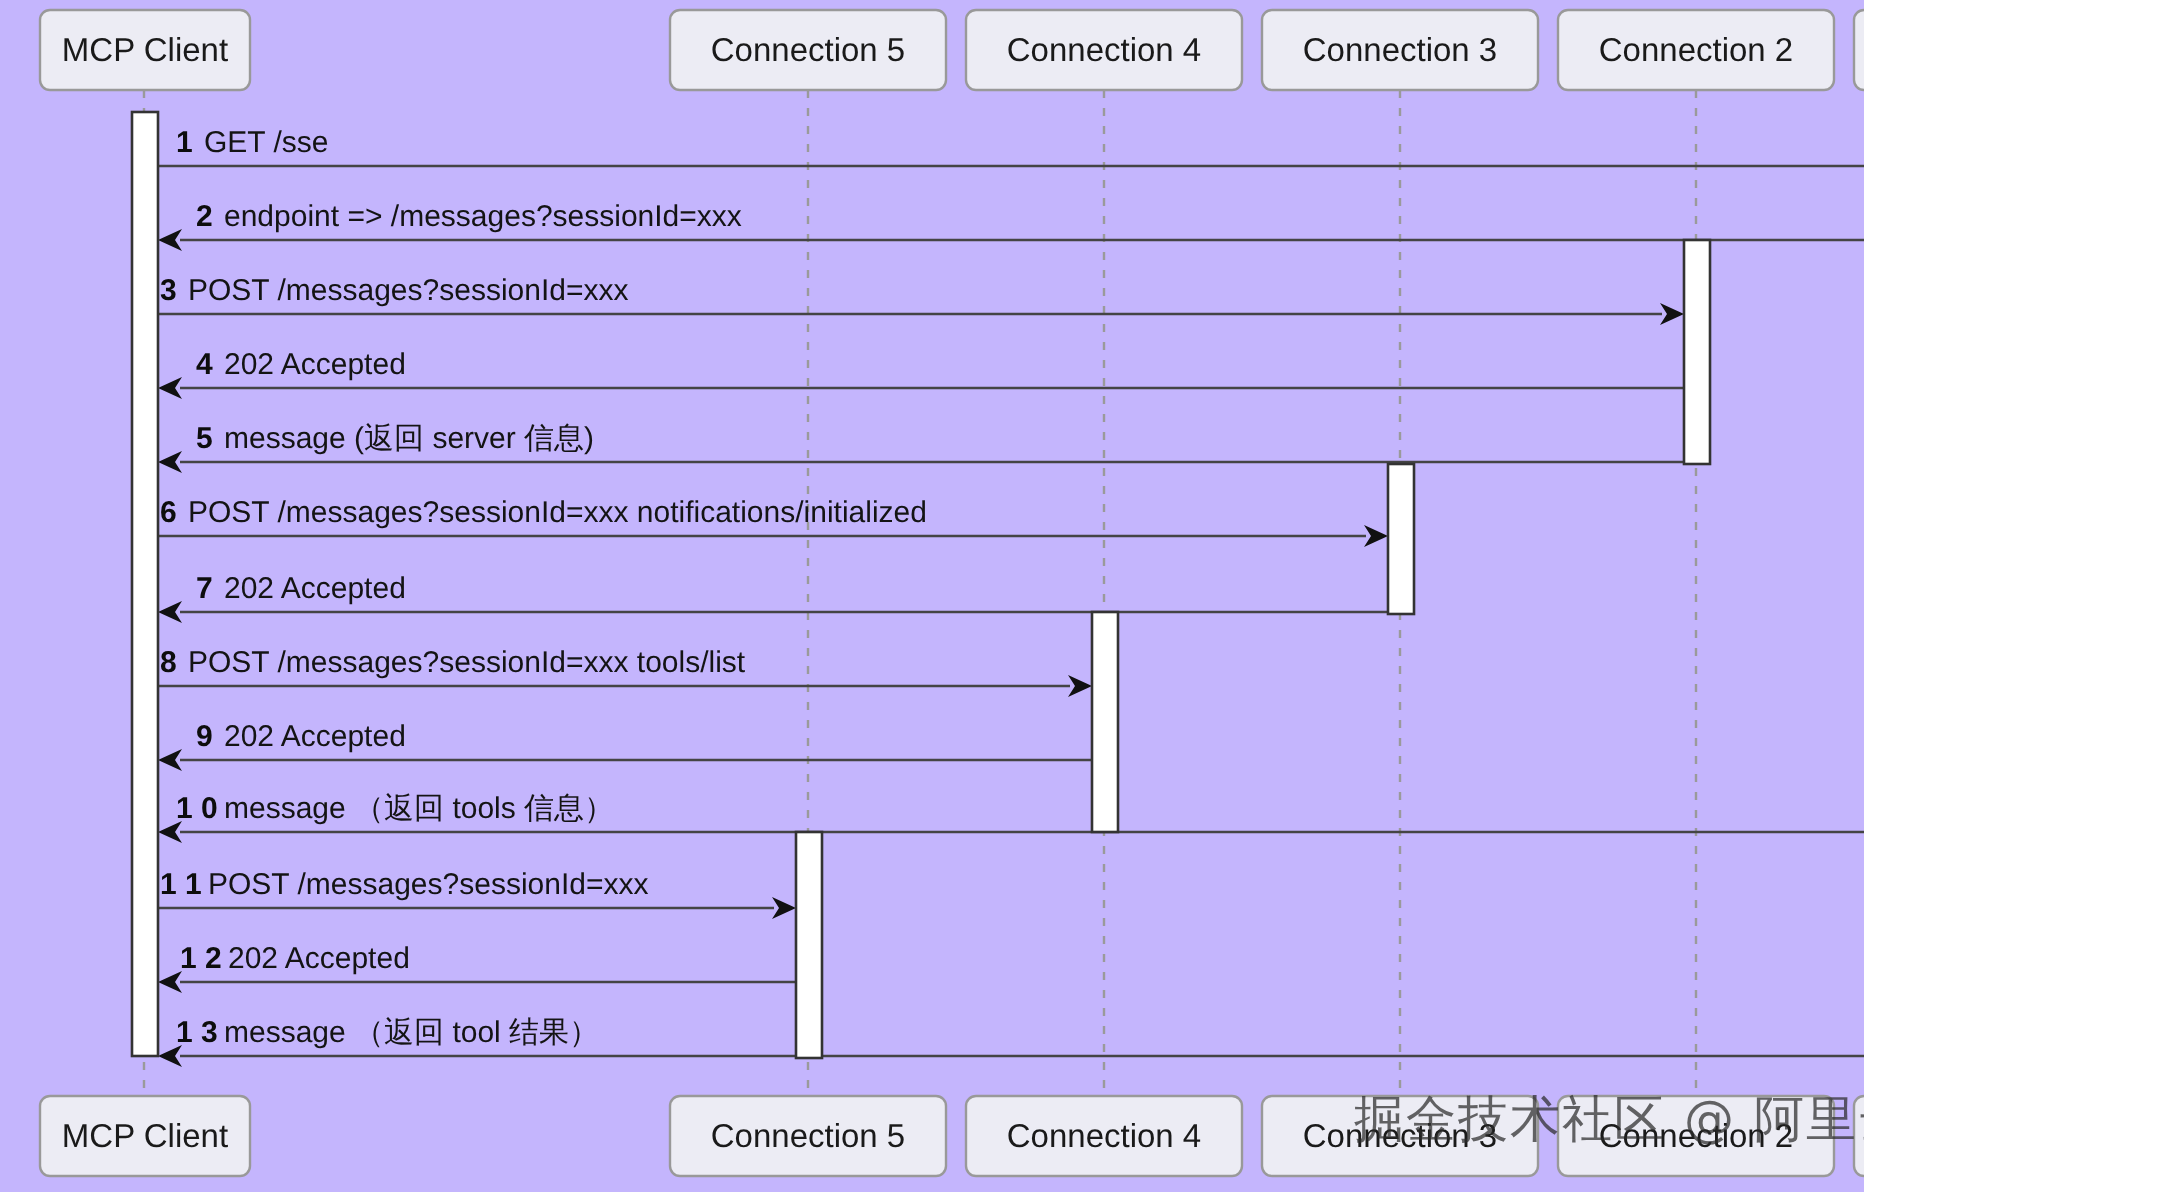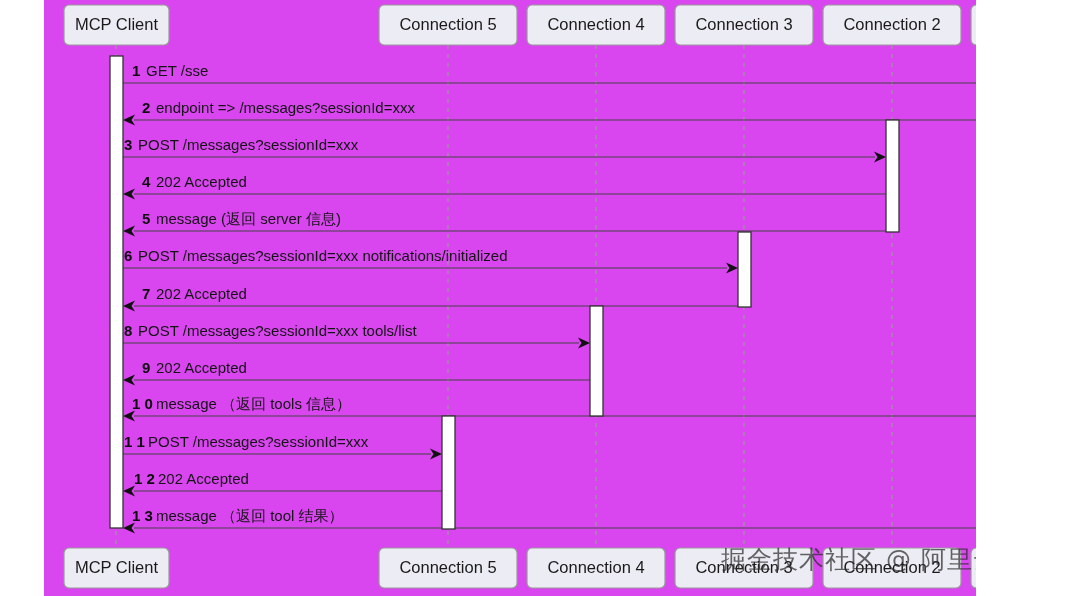--- a/index.html
+++ b/index.html
@@ -7,23 +7,22 @@
     padding: 0;
     background: #ffffff;
   }
   body {
     font-family: "Liberation Sans", "DejaVu Sans", sans-serif;
   }
   #stage {
     position: relative;
     width: 932px;
     height: 596px;
-    background: #d946ef;
+    background: #c4b5fd;
     overflow: hidden;
-    margin-left: 44px;
   }
   svg#diagram {
     position: absolute;
     left: 0;
     top: 0;
     width: 1080px;
     height: 596px;
     display: block;
   }
   .participant-box {

